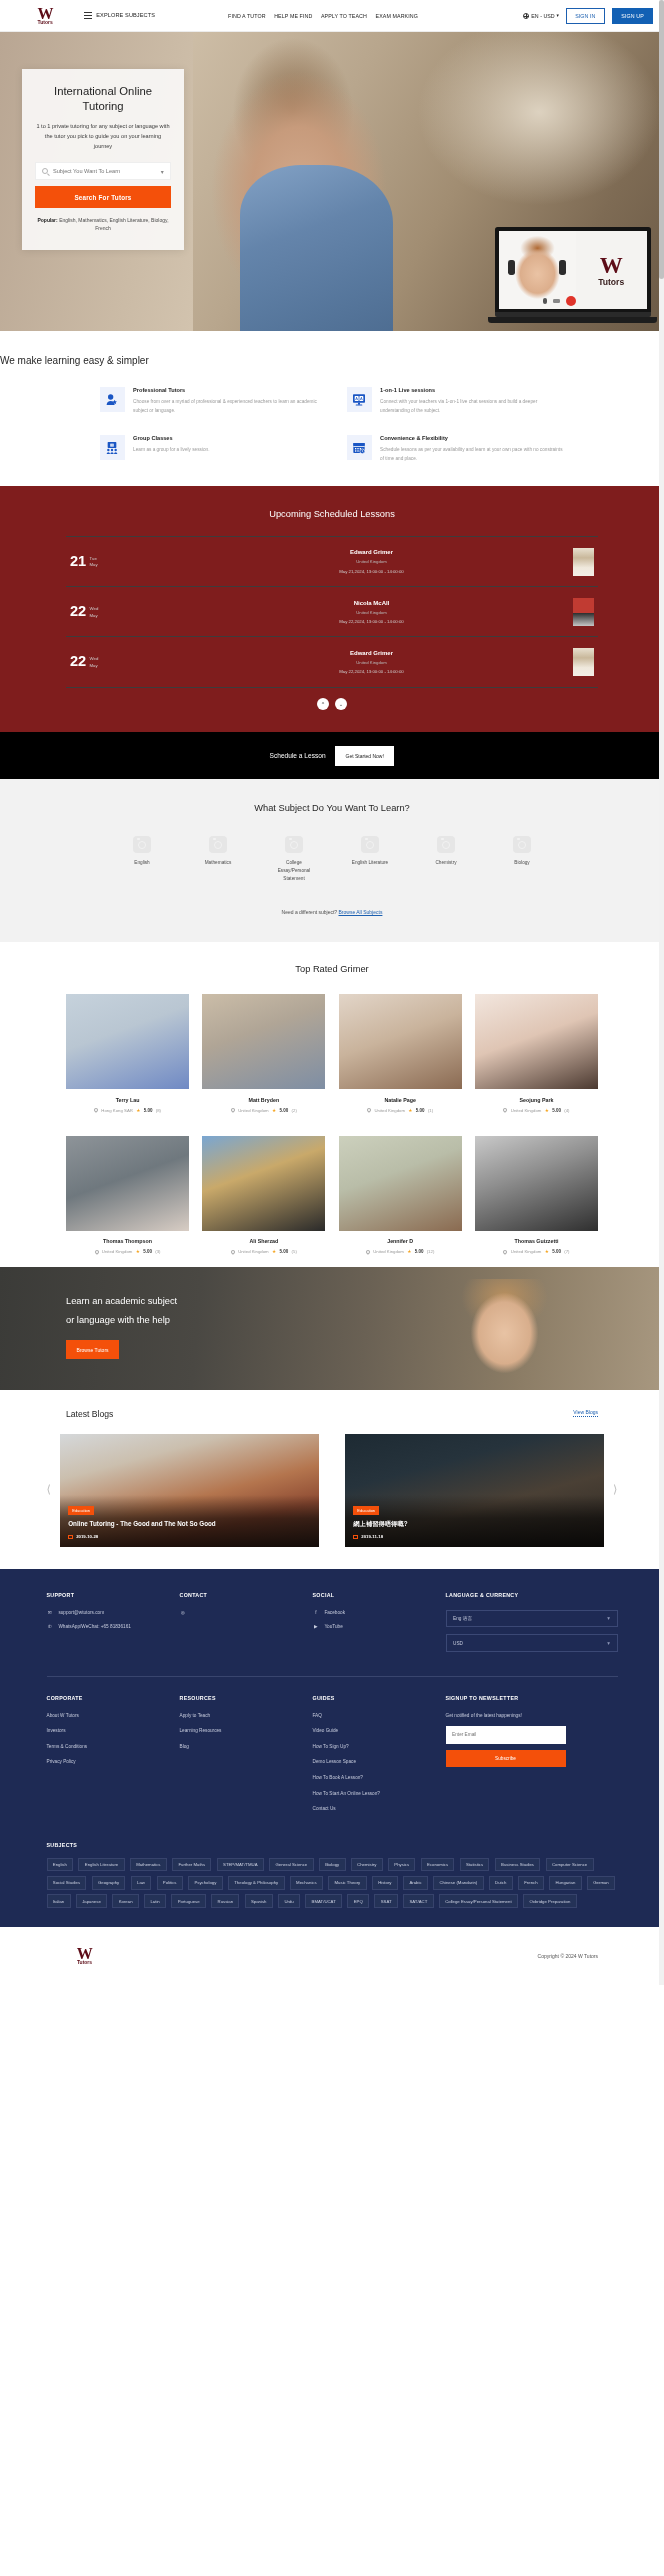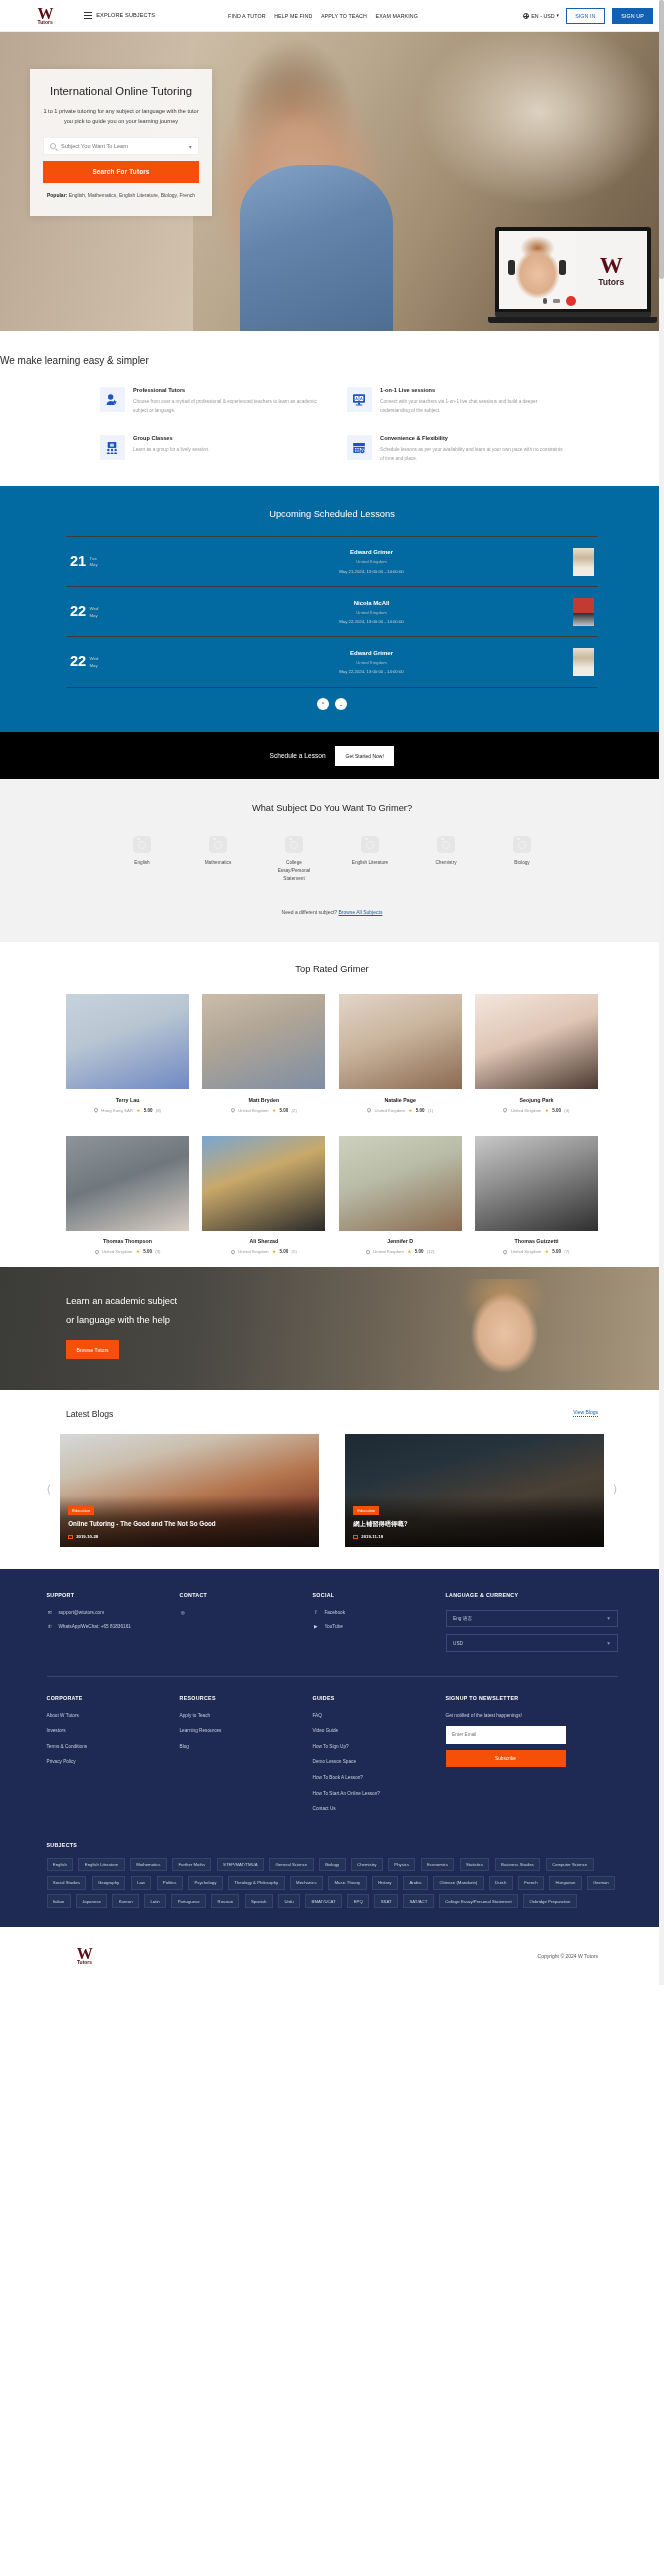--- a/index.html
+++ b/index.html
@@ -66,21 +66,21 @@
       radial-gradient(ellipse 86px 106px at 100px 80px, #8a6a4a 0%, rgba(138,106,74,0) 70%),
       radial-gradient(ellipse 173px 133px at 346px 80px, #ddd2c0 0%, rgba(221,210,192,0) 70%),
       linear-gradient(120deg,#cdbda6 0%,#b8a68d 30%,#a18d72 55%,#7e6b54 80%,#6b5a46 100%);
   }
   .hero-photo::after {
     content:''; position:absolute; left:47px; top:133px; width:153px; height:166px;
     background: linear-gradient(160deg, #7fa2c9 0%, #5f83ad 40%, #4a6c94 100%);
     border-radius: 40% 45% 0 0 / 30% 35% 0 0; opacity:.95;
   }
   .hero-card {
-    position: absolute; left: 30px; top: 37px; width: 182px; padding: 14.6px 13.3px 17.3px;
+    position: absolute; left: 22px; top: 37px; width: 162px; padding: 14.6px 13.3px 17.3px;
     background: rgba(249,248,246,.93);
     box-shadow: 0 0.7px 8px rgba(0,0,0,.10);
     z-index: 5;
   }
   .hero-card h1 {
     font-size: 11.3px; font-weight: 400; text-align: center; line-height: 1.32;
     color: #232323; margin-bottom: 7.3px; font-family: "Liberation Sans", sans-serif;
   }
   .hero-card p {
     font-size: 5.6px; line-height: 1.85; text-align: center; color: #3b3b3b; margin-bottom: 10.6px;
@@ -147,21 +147,21 @@
   }
   .feat { display: flex; gap: 8.6px; }
   .feat-ico {
     width: 25px; height: 25px; background: #eef2fc; flex: none;
     display: flex; align-items: center; justify-content: center;
   }
   .feat h3 { font-size: 5.6px; font-weight: 700; color: #222; margin-bottom: 4px; }
   .feat p { font-size: 4.7px; color: #9a9a9a; line-height: 1.95; }
 
   
-  .lessons { background: #0369a1; padding: 22.6px 0 0; }
+  .lessons { background: #7f1d1d; padding: 22.6px 0 0; }
   .lessons h2 { text-align: center; color: #fff; font-size: 9.3px; font-weight: 400; margin-bottom: 17.3px; }
   .lesson-list { width: 532px; margin: 0 auto; }
   .lesson-row {
     display: flex; align-items: center; padding: 10.6px 4px;
     border-top: 0.7px solid #3c3c3c; min-height: 43px;
   }
   .lesson-row:last-child { border-bottom: 0.7px solid #3c3c3c; }
   .ldate { display: flex; align-items: flex-start; gap: 3.3px; width: 100px; }
   .ldate .d { font-size: 14.6px; font-weight: 700; color: #fff; line-height: .95; }
   .ldate .dm { font-size: 4.3px; color: #cfcfcf; line-height: 1.5; padding-top: 1.3px; }
@@ -522,21 +522,21 @@
       <div class="arr">⌄</div>
     </div>
   </section>
 
   <div class="schedule-bar">
     <span class="lbl">Schedule a Lesson</span>
     <button class="btn-get">Get Started Now!</button>
   </div>
 
   <section class="subjects">
-    <h2>What Subject Do You Want To Grimer?</h2>
+    <h2>What Subject Do You Want To Learn?</h2>
     <div class="subj-row">
       <div class="subj">
         <div class="subj-ico"></div>
         <div class="lb">English</div>
       </div>
       <div class="subj">
         <div class="subj-ico"></div>
         <div class="lb">Mathematics</div>
       </div>
       <div class="subj">

